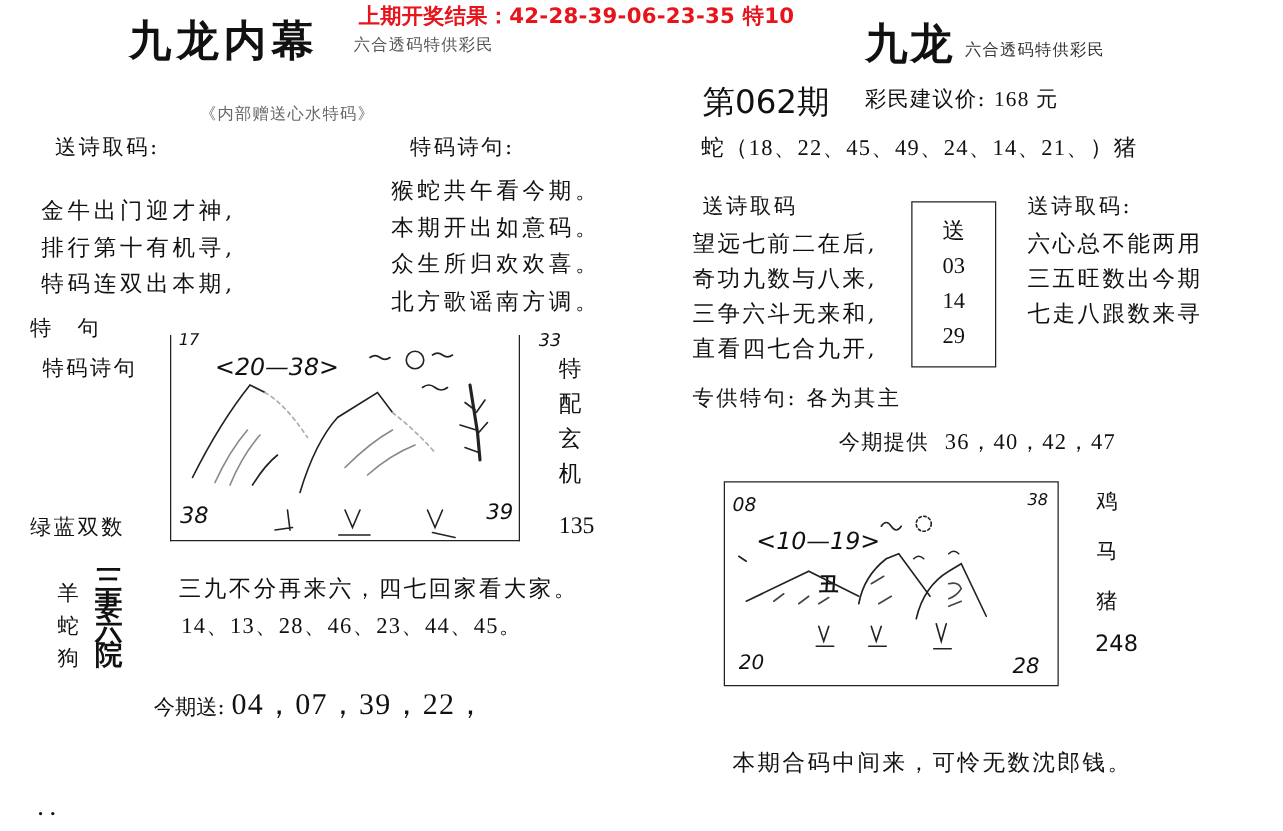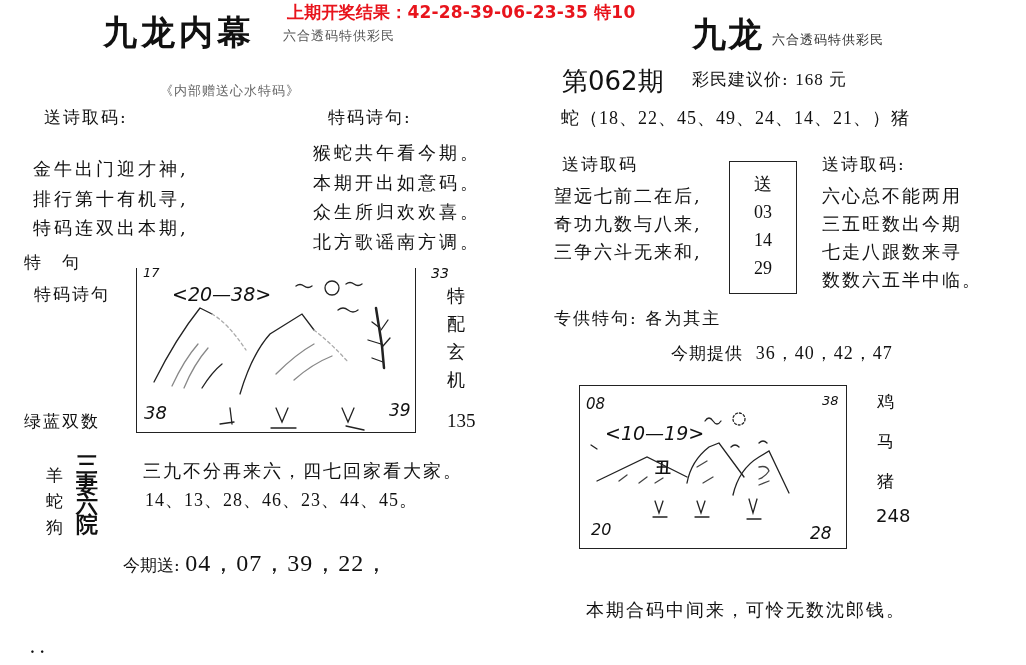--- a/index.html
+++ b/index.html
@@ -113,37 +113,37 @@
   <span>彩民建议价:</span>
   <span class="num">168 元</span>
 </div>
 <div class="abs num" style="left:561px;top:106px;font-size:18px;letter-spacing:1px;">蛇（18、22、45、49、24、14、21、）猪</div>
 
 <div class="abs t17" style="left:562px;top:153px;">送诗取码</div>
 <div class="abs t18" style="left:554px;top:182px;line-height:28px;letter-spacing:2px;">
   <div>望远七前二在后,</div>
   <div>奇功九数与八来,</div>
   <div>三争六斗无来和,</div>
+  <div>直看四七合九开,</div>
 </div>
 
 <div class="box full" style="left:729px;top:161px;width:66px;height:131px;">
   <div class="vcol num" style="margin-top:8px;font-size:18px;line-height:28px;">
     <span>送</span>
     <span>03</span>
     <span>14</span>
     <span>29</span>
   </div>
 </div>
 
 <div class="abs t17" style="left:822px;top:153px;">送诗取码:</div>
 <div class="abs t18" style="left:822px;top:182px;line-height:28px;letter-spacing:2px;">
   <div>六心总不能两用</div>
   <div>三五旺数出今期</div>
   <div>七走八跟数来寻</div>
-  <div>数数六五半中临。</div>
 </div>
 
 <div class="abs t17" style="left:554px;top:307px;letter-spacing:2px;">
   <span>专供特句:</span>
   <span>各为其主</span>
 </div>
 <div class="abs t17" style="left:671px;top:341px;letter-spacing:1px;">
   <span>今期提供</span>&nbsp;
   <span class="num" style="font-size:18px;">36，40，42，47</span>
 </div>

